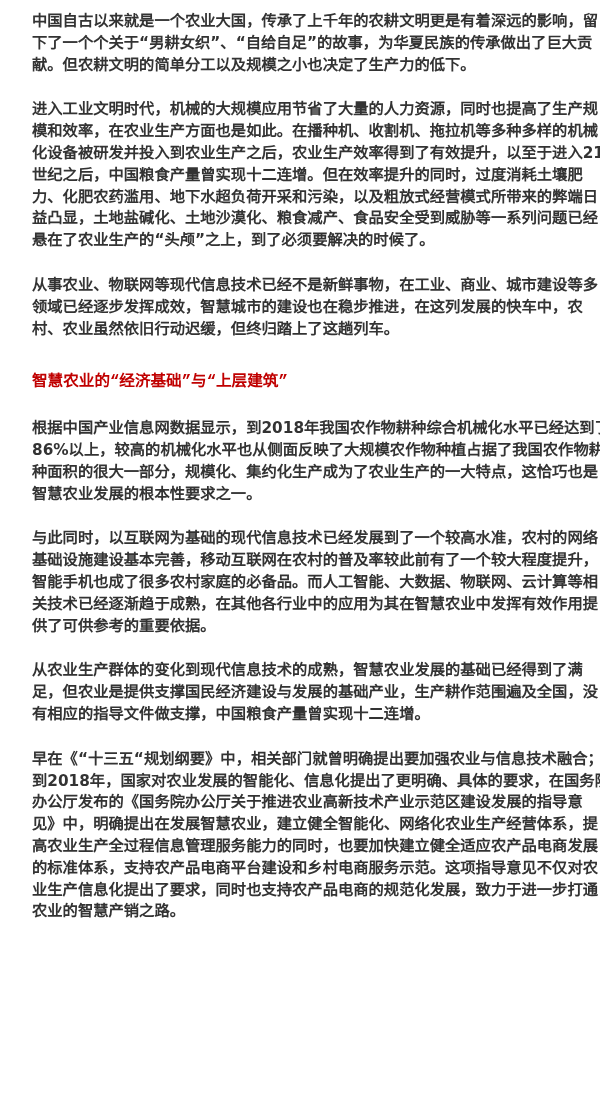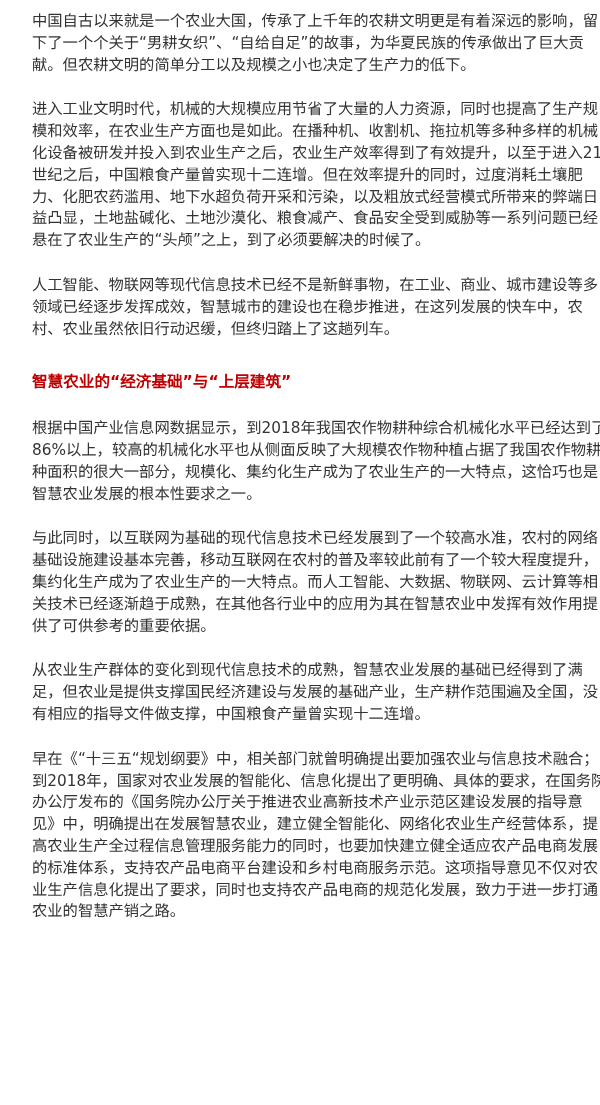--- a/index.html
+++ b/index.html
@@ -17,57 +17,58 @@
     box-sizing: border-box;
     width: 600px;
     padding: 11px 0 0 32px;
   }
   .para {
     margin: 0 0 23px 0;
     font-size: 15.3px;
     line-height: 21.8px;
     color: #333333;
     white-space: pre;       
-    font-weight: 400;
+    font-weight: 700;
     letter-spacing: 0;
   }
   .heading {
     margin: 32px 0 24px 0;
     font-size: 15.6px;
     line-height: 21.8px;
     color: #c00000;
     font-weight: 700;
     white-space: pre;
+    font-family: Liberation Mono, monospace;
   }
 </style>
 </head>
 <body>
 
 <main class="article">
   <p class="para">中国自古以来就是一个农业大国，传承了上千年的农耕文明更是有着深远的影响，留
 下了一个个关于“男耕女织”、“自给自足”的故事，为华夏民族的传承做出了巨大贡
 献。但农耕文明的简单分工以及规模之小也决定了生产力的低下。</p>
   <p class="para">进入工业文明时代，机械的大规模应用节省了大量的人力资源，同时也提高了生产规
 模和效率，在农业生产方面也是如此。在播种机、收割机、拖拉机等多种多样的机械
 化设备被研发并投入到农业生产之后，农业生产效率得到了有效提升，以至于进入21
 世纪之后，中国粮食产量曾实现十二连增。但在效率提升的同时，过度消耗土壤肥
 力、化肥农药滥用、地下水超负荷开采和污染，以及粗放式经营模式所带来的弊端日
 益凸显，土地盐碱化、土地沙漠化、粮食减产、食品安全受到威胁等一系列问题已经
 悬在了农业生产的“头颅”之上，到了必须要解决的时候了。</p>
-  <p class="para">人工智能、物联网等现代信息技术已经不是新鲜事物，在工业、商业、城市建设等多
+  <p class="para">从事农业、物联网等现代信息技术已经不是新鲜事物，在工业、商业、城市建设等多
 领域已经逐步发挥成效，智慧城市的建设也在稳步推进，在这列发展的快车中，农
 村、农业虽然依旧行动迟缓，但终归踏上了这趟列车。</p>
   <h2 class="heading">智慧农业的“经济基础”与“上层建筑”</h2>
   <p class="para">根据中国产业信息网数据显示，到2018年我国农作物耕种综合机械化水平已经达到了
 86%以上，较高的机械化水平也从侧面反映了大规模农作物种植占据了我国农作物耕
 种面积的很大一部分，规模化、集约化生产成为了农业生产的一大特点，这恰巧也是
 智慧农业发展的根本性要求之一。</p>
   <p class="para">与此同时，以互联网为基础的现代信息技术已经发展到了一个较高水准，农村的网络
 基础设施建设基本完善，移动互联网在农村的普及率较此前有了一个较大程度提升，
-集约化生产成为了农业生产的一大特点。而人工智能、大数据、物联网、云计算等相
+智能手机也成了很多农村家庭的必备品。而人工智能、大数据、物联网、云计算等相
 关技术已经逐渐趋于成熟，在其他各行业中的应用为其在智慧农业中发挥有效作用提
 供了可供参考的重要依据。</p>
   <p class="para">从农业生产群体的变化到现代信息技术的成熟，智慧农业发展的基础已经得到了满
 足，但农业是提供支撑国民经济建设与发展的基础产业，生产耕作范围遍及全国，没
 有相应的指导文件做支撑，中国粮食产量曾实现十二连增。</p>
   <p class="para">早在《“十三五“规划纲要》中，相关部门就曾明确提出要加强农业与信息技术融合；
 到2018年，国家对农业发展的智能化、信息化提出了更明确、具体的要求，在国务院
 办公厅发布的《国务院办公厅关于推进农业高新技术产业示范区建设发展的指导意
 见》中，明确提出在发展智慧农业，建立健全智能化、网络化农业生产经营体系，提
 高农业生产全过程信息管理服务能力的同时，也要加快建立健全适应农产品电商发展

